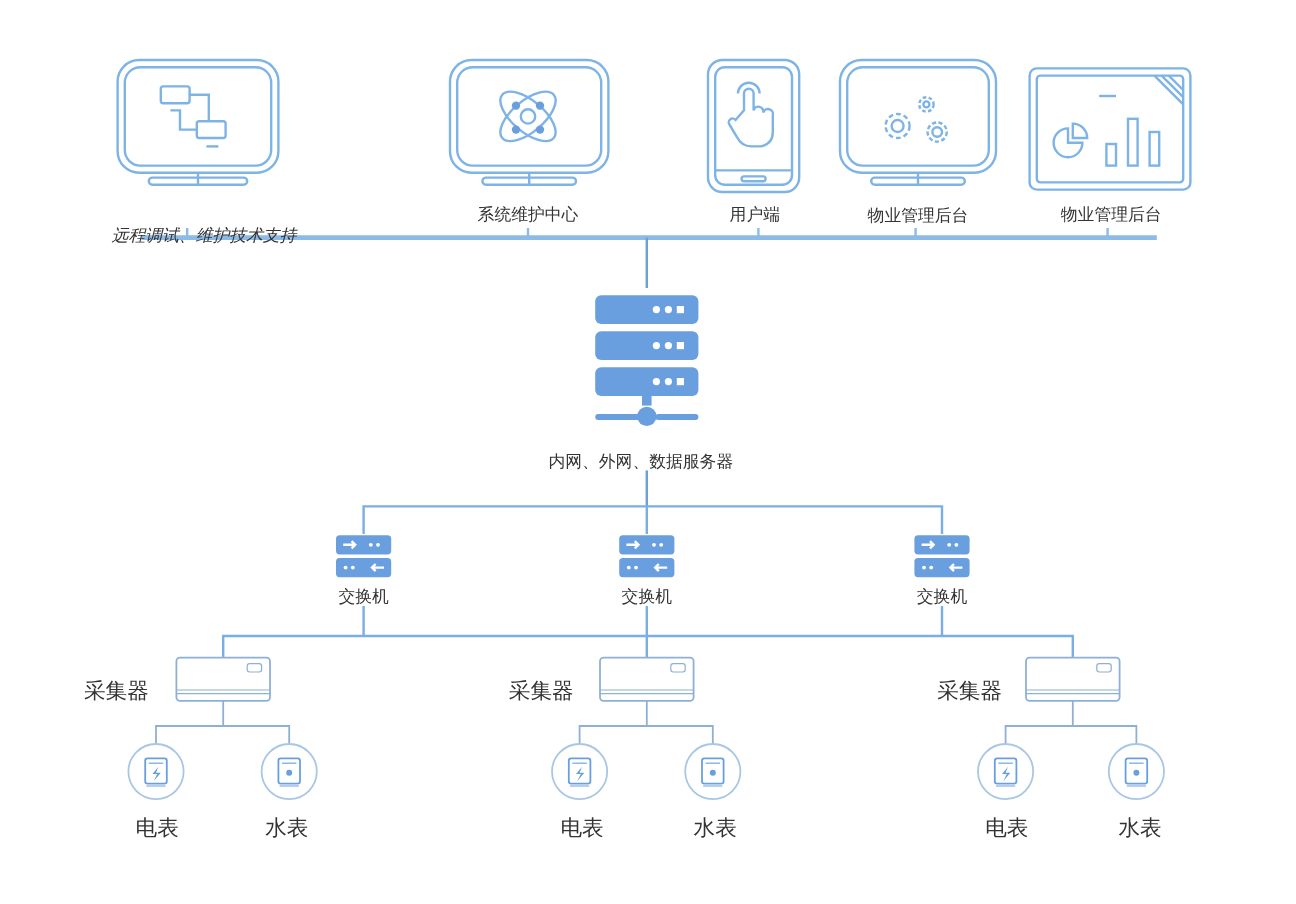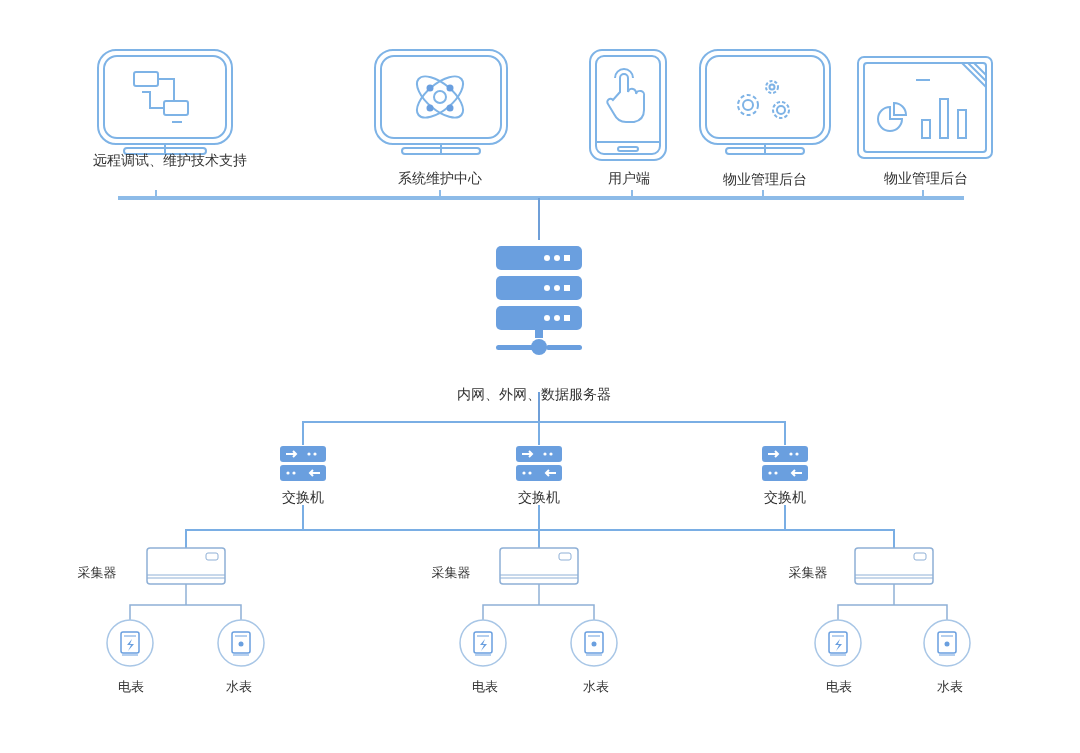--- a/index.html
+++ b/index.html
@@ -1,20 +1,20 @@
 <!DOCTYPE html>
 <html><head>
 <meta charset="utf-8">
 <style>
   html,body{margin:0;padding:0;background:#fff;}
   body{width:1080px;height:753px;position:relative;overflow:hidden;font-family:"DejaVu Sans",sans-serif;}
   svg{position:absolute;left:0;top:0;}
   .lbl{position:absolute;color:#333;white-space:nowrap;transform:translateX(-50%);}
   .sm{font-size:14px;}
-  .md{font-size:13px;}
+  .md{font-size:18px;}
 </style>
 </head>
 <body>
 
 <svg width="1080" height="753" viewBox="0 0 1080 753">
 
   <g stroke="#8dbbe8" fill="none">
     <line x1="118" y1="198" x2="964" y2="198" stroke-width="4"></line>
     <line x1="156" y1="190" x2="156" y2="198" stroke-width="2"></line>
     <line x1="440" y1="190" x2="440" y2="198" stroke-width="2"></line>
@@ -220,27 +220,27 @@
       <g>
         <circle cx="947" cy="643" r="23" fill="#fff" stroke="#a8c6e6" stroke-width="1.5"></circle>
         <rect x="938" y="632" width="18" height="21" rx="2" fill="none" stroke="#6a9fdf" stroke-width="1.5"></rect>
         <line x1="941" y1="636" x2="953" y2="636" stroke="#6a9fdf" stroke-width="1"></line>
         <line x1="939" y1="655" x2="955" y2="655" stroke="#6a9fdf" stroke-width="1"></line>
         <circle cx="947" cy="644" r="2.5" fill="#6a9fdf"></circle>
       </g>
     </g>
 </svg>
 
-<div class="lbl sm" style="left:170px;top:152px;">远程调试、维护技术支持</div>
+<div class="lbl sm" style="left:170px;top:188px;font-style:italic;">远程调试、维护技术支持</div>
 <div class="lbl sm" style="left:440px;top:170px;font-family:Liberation Mono, monospace;">系统维护中心</div>
 <div class="lbl sm" style="left:629px;top:170px;font-family:Liberation Serif, serif;">用户端</div>
 <div class="lbl sm" style="left:765px;top:171px;">物业管理后台</div>
 <div class="lbl sm" style="left:926px;top:170px;">物业管理后台</div>
 
-<div class="lbl sm" style="left:534px;top:386px;">内网、外网、数据服务器</div>
+<div class="lbl sm" style="left:534px;top:376px;">内网、外网、数据服务器</div>
 
 <div class="lbl sm" style="left:303px;top:489px;">交换机</div>
 <div class="lbl sm" style="left:539px;top:489px;">交换机</div>
 <div class="lbl sm" style="left:785px;top:489px;">交换机</div>
 
 <div class="lbl md" style="left:97px;top:564px;">采集器</div>
 <div class="lbl md" style="left:451px;top:564px;">采集器</div>
 <div class="lbl md" style="left:808px;top:564px;">采集器</div>
 
 <div class="lbl md" style="left:131px;top:678px;">电表</div>

